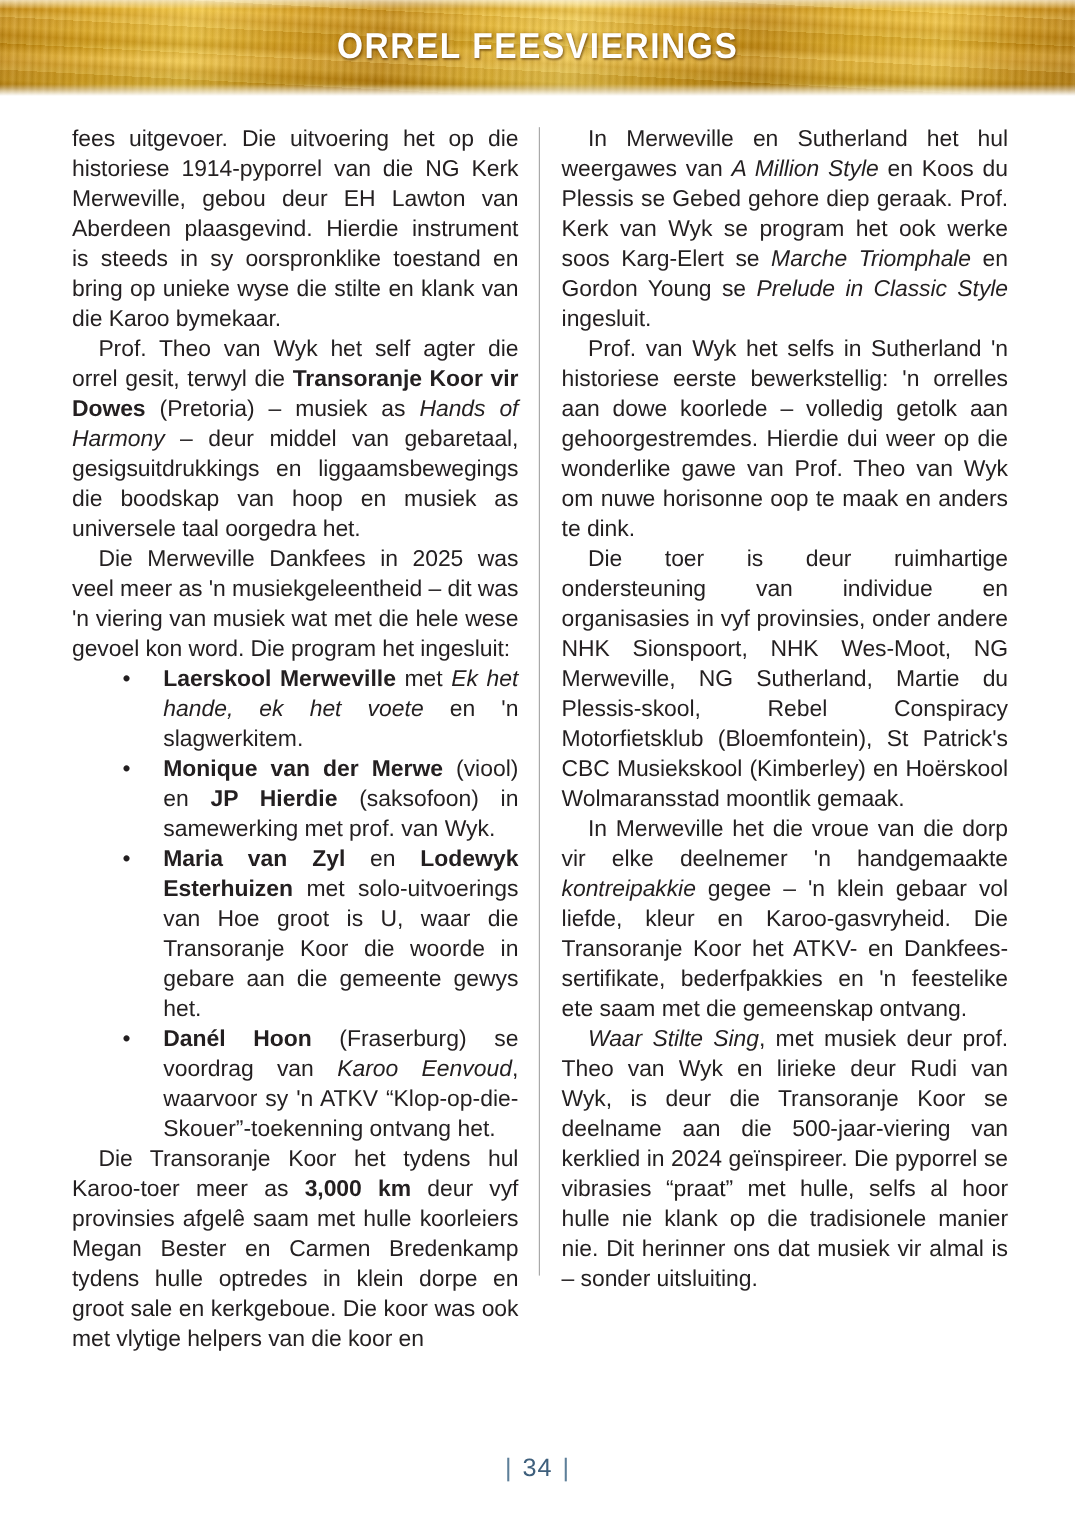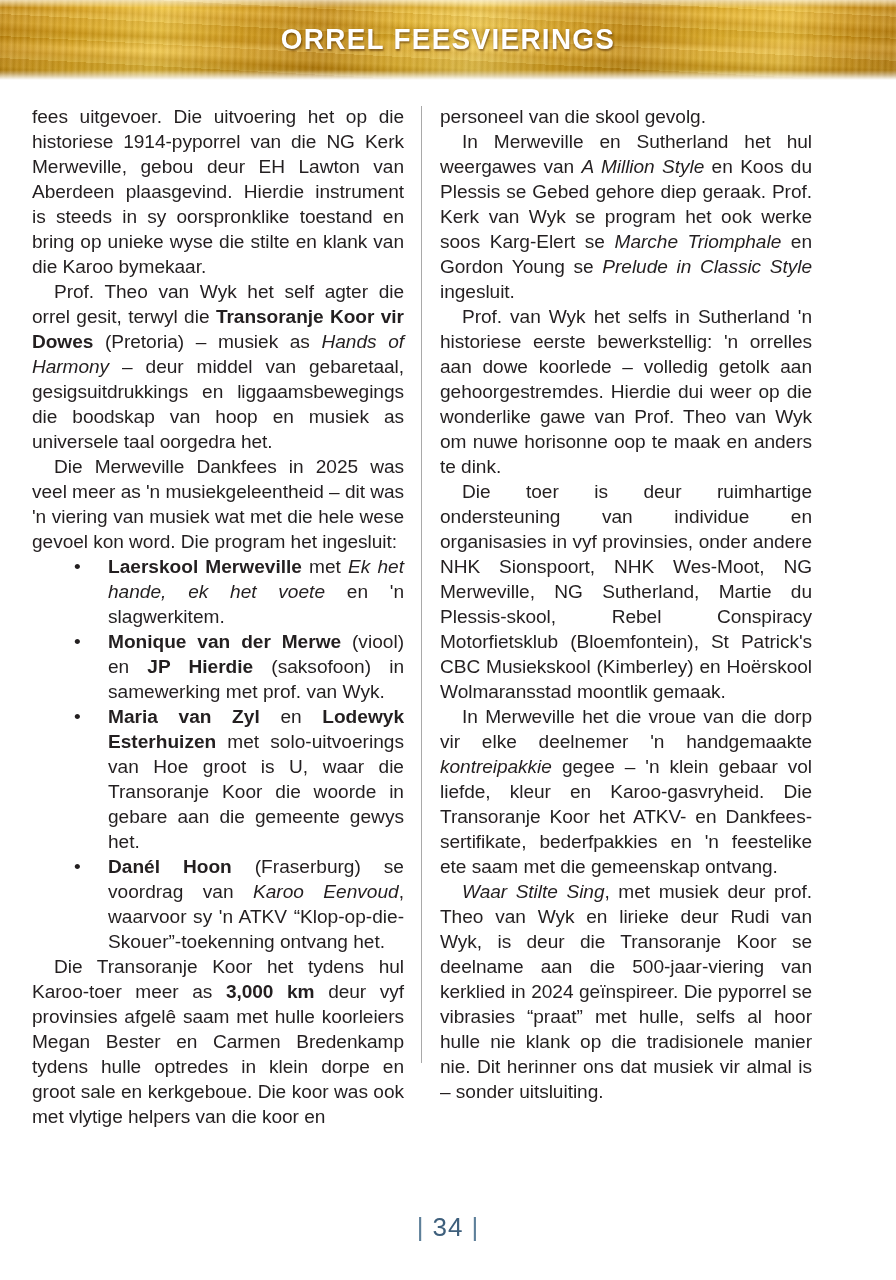--- a/index.html
+++ b/index.html
@@ -75,21 +75,21 @@
     color: #ffffff;
     text-shadow: 1px 2px 2px rgba(80,45,0,0.55), 0 0 2px rgba(120,70,0,0.35);
     transform: scaleX(0.93);
     z-index: 3;
     white-space: nowrap;
   }
 
   
   .page {
     position: relative;
-    padding: 24px 56px 0 32px;
+    padding: 24px 56px 0 60px;
     box-sizing: border-box;
     width: 887px;
   }
   .columns {
     display: flex;
     gap: 0;
     position: relative;
   }
   .col {
     width: 372px;
@@ -146,21 +146,21 @@
     line-height: 25.0px;
   }
 
   
   .footer {
     position: absolute;
     left: 0;
     right: 0;
     top: 1212px;
     text-align: center;
-    font-size: 26px;
+    font-size: 21px;
     color: #44617a;
     letter-spacing: 1px;
   }
   .footer .bar {
     color: #5d7f99;
     font-weight: 300;
     padding: 0 8px;
   }
   .footer .num { color: #3e5f7c; }
 </style>
@@ -200,21 +200,20 @@
       <p class="body indent"><span>Die Transoranje Koor het tydens hul Karoo-toer meer as </span><b>3,000 km</b><span> deur vyf provinsies afgelê saam met hulle koorleiers Megan Bester en Carmen Bredenkamp tydens hulle optredes in klein dorpe en groot sale en kerkgeboue. Die koor was ook met vlytige helpers van die koor en</span></p>
 
     </section>
 
     <div class="gutter">
       <div class="rule"></div>
     </div>
 
     <section class="col">
 
-      <p class="body cont"><span>personeel van die skool gevolg.</span></p>
 
       <p class="body indent"><span>In Merweville en Sutherland het hul weergawes van </span><i>A Million Style</i><span> en Koos du Plessis se Gebed gehore diep geraak. Prof. Kerk van Wyk se program het ook werke soos Karg-Elert se </span><i>Marche Triomphale</i><span> en Gordon Young se </span><i>Prelude in Classic Style</i><span> ingesluit.</span></p>
 
       <p class="body indent"><span>Prof. van Wyk het selfs in Sutherland 'n historiese eerste bewerkstellig: 'n orrelles aan dowe koorlede – volledig getolk aan gehoorgestremdes. Hierdie dui weer op die wonderlike gawe van Prof. Theo van Wyk om nuwe horisonne oop te maak en anders te dink.</span></p>
 
       <p class="body indent"><span>Die toer is deur ruimhartige ondersteuning van individue en organisasies in vyf provinsies, onder andere NHK Sionspoort, NHK Wes-Moot, NG Merweville, NG Sutherland, Martie du Plessis-skool, Rebel Conspiracy Motorfietsklub (Bloemfontein), St Patrick's CBC Musiekskool (Kimberley) en Hoërskool Wolmaransstad moontlik gemaak.</span></p>
 
       <p class="body indent"><span>In Merweville het die vroue van die dorp vir elke deelnemer 'n handgemaakte </span><i>kontreipakkie</i><span> gegee – 'n klein gebaar vol liefde, kleur en Karoo-gasvryheid. Die Transoranje Koor het ATKV- en Dankfees-sertifikate, bederfpakkies en 'n feestelike ete saam met die gemeenskap ontvang.</span></p>
 
       <p class="body indent"><i>Waar Stilte Sing</i><span>, met musiek deur prof. Theo van Wyk en lirieke deur Rudi van Wyk, is deur die Transoranje Koor se deelname aan die 500-jaar-viering van kerklied in 2024 geïnspireer. Die pyporrel se vibrasies “praat” met hulle, selfs al hoor hulle nie klank op die tradisionele manier nie. Dit herinner ons dat musiek vir almal is – sonder uitsluiting.</span></p>

